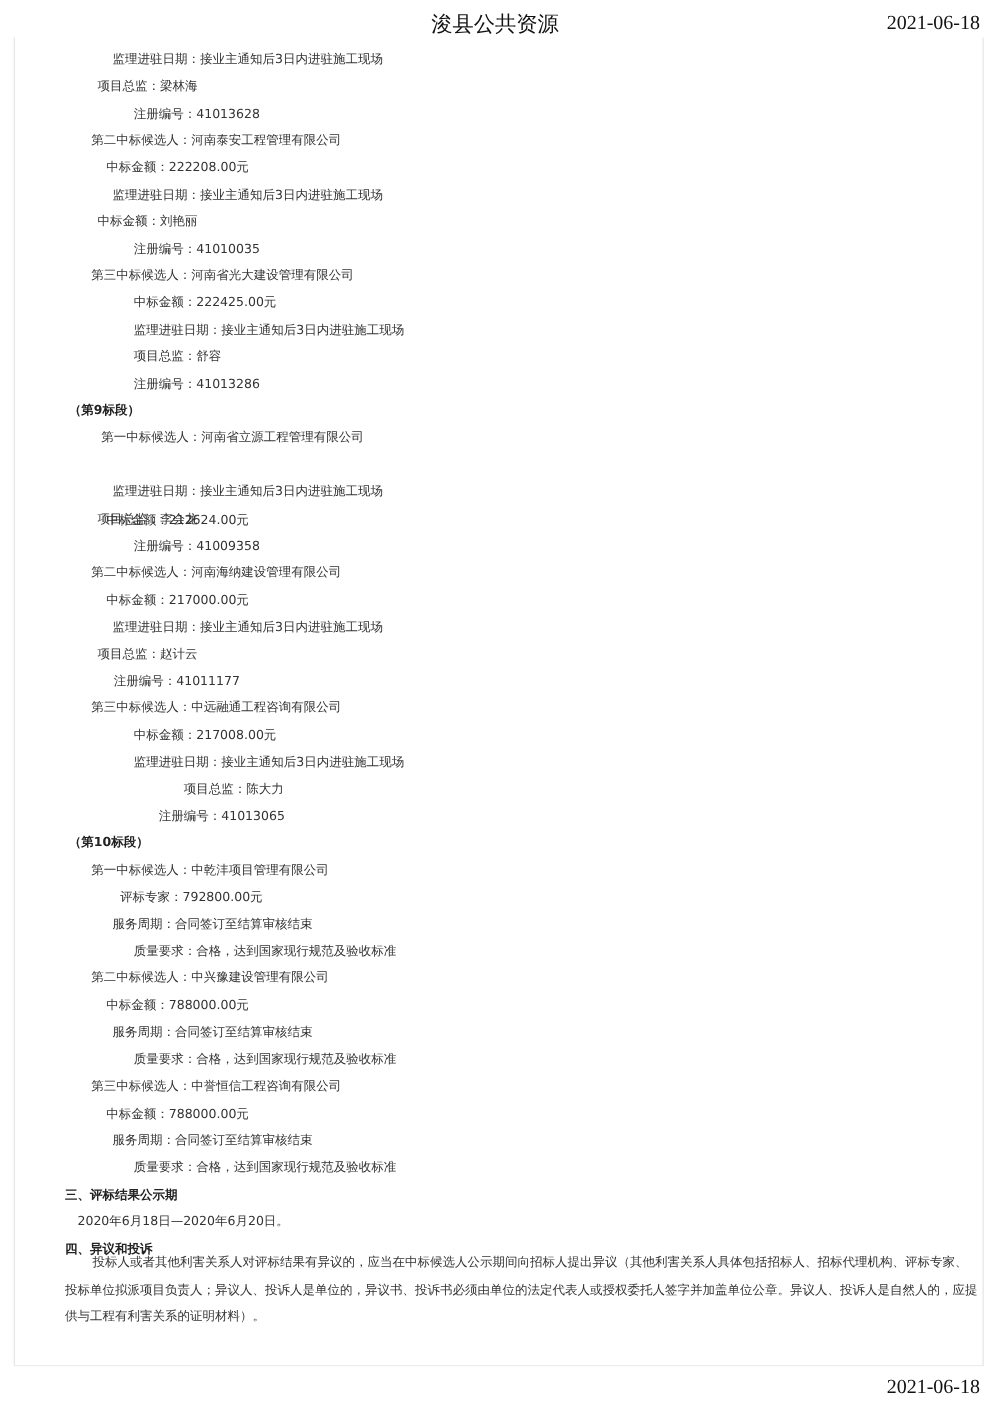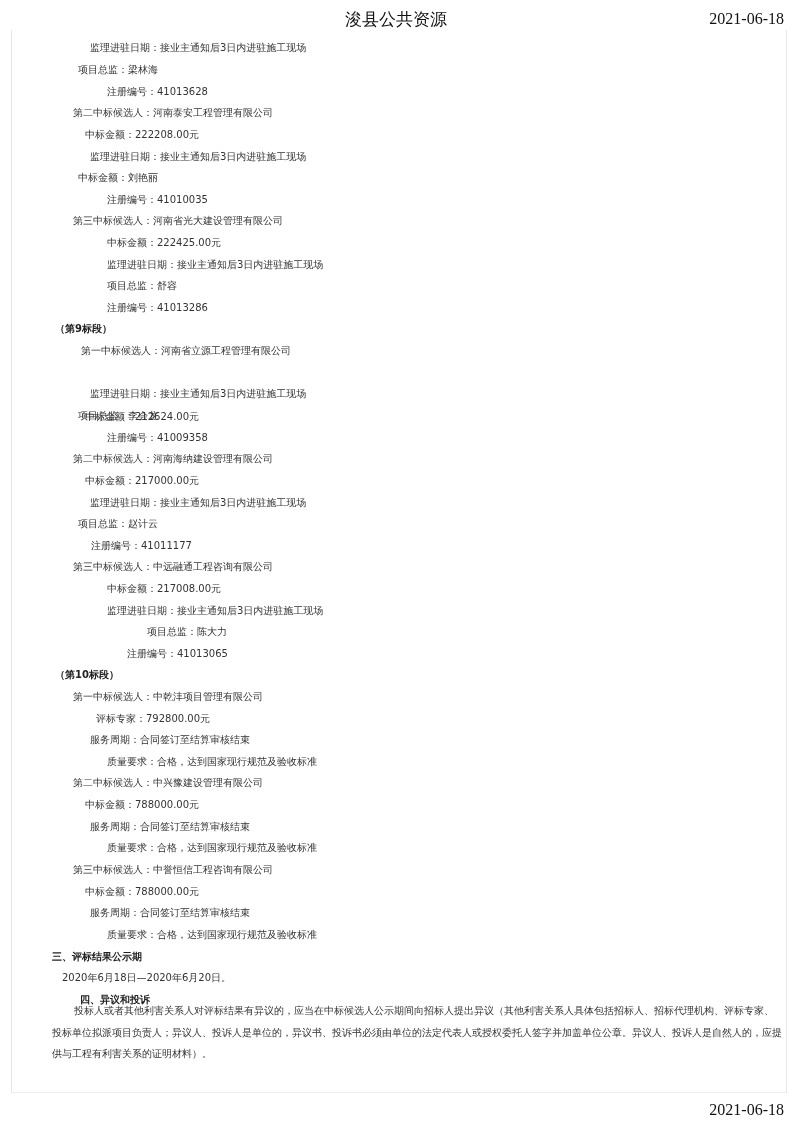--- a/index.html
+++ b/index.html
@@ -136,17 +136,17 @@
     <div class="line" style="left: 73px; top: 776px;">第二中标候选人：中兴豫建设管理有限公司</div>
     <div class="line" style="left: 85px; top: 798px;">中标金额：788000.00元</div>
     <div class="line" style="left: 90px; top: 820px;">服务周期：合同签订至结算审核结束</div>
     <div class="line" style="left: 107px; top: 841px;">质量要求：合格，达到国家现行规范及验收标准</div>
     <div class="line" style="left: 73px; top: 863px;">第三中标候选人：中誉恒信工程咨询有限公司</div>
     <div class="line" style="left: 85px; top: 885px;">中标金额：788000.00元</div>
     <div class="line" style="left: 90px; top: 906px;">服务周期：合同签订至结算审核结束</div>
     <div class="line" style="left: 107px; top: 928px;">质量要求：合格，达到国家现行规范及验收标准</div>
     <div class="line heading" style="left: 52px; top: 950px;">三、评标结果公示期</div>
     <div class="line" style="left: 62px; top: 971px;">2020年6月18日—2020年6月20日。</div>
-    <div class="line heading" style="left: 52px; top: 993px; margin-left: 28px;">四、异议和投诉</div>
+    <div class="line heading" style="left: 52px; top: 993px;">四、异议和投诉</div>
     <div class="para" style="top: 1000px;">投标人或者其他利害关系人对评标结果有异议的，应当在中标候选人公示期间向招标人提出异议（其他利害关系人具体包括招标人、招标代理机构、评标专家、投标单位拟派项目负责人；异议人、投诉人是单位的，异议书、投诉书必须由单位的法定代表人或授权委托人签字并加盖单位公章。异议人、投诉人是自然人的，应提供与工程有利害关系的证明材料）。</div>
   </div>
 
 <div class="print-footer">2021-06-18</div>
 
 </body></html>

